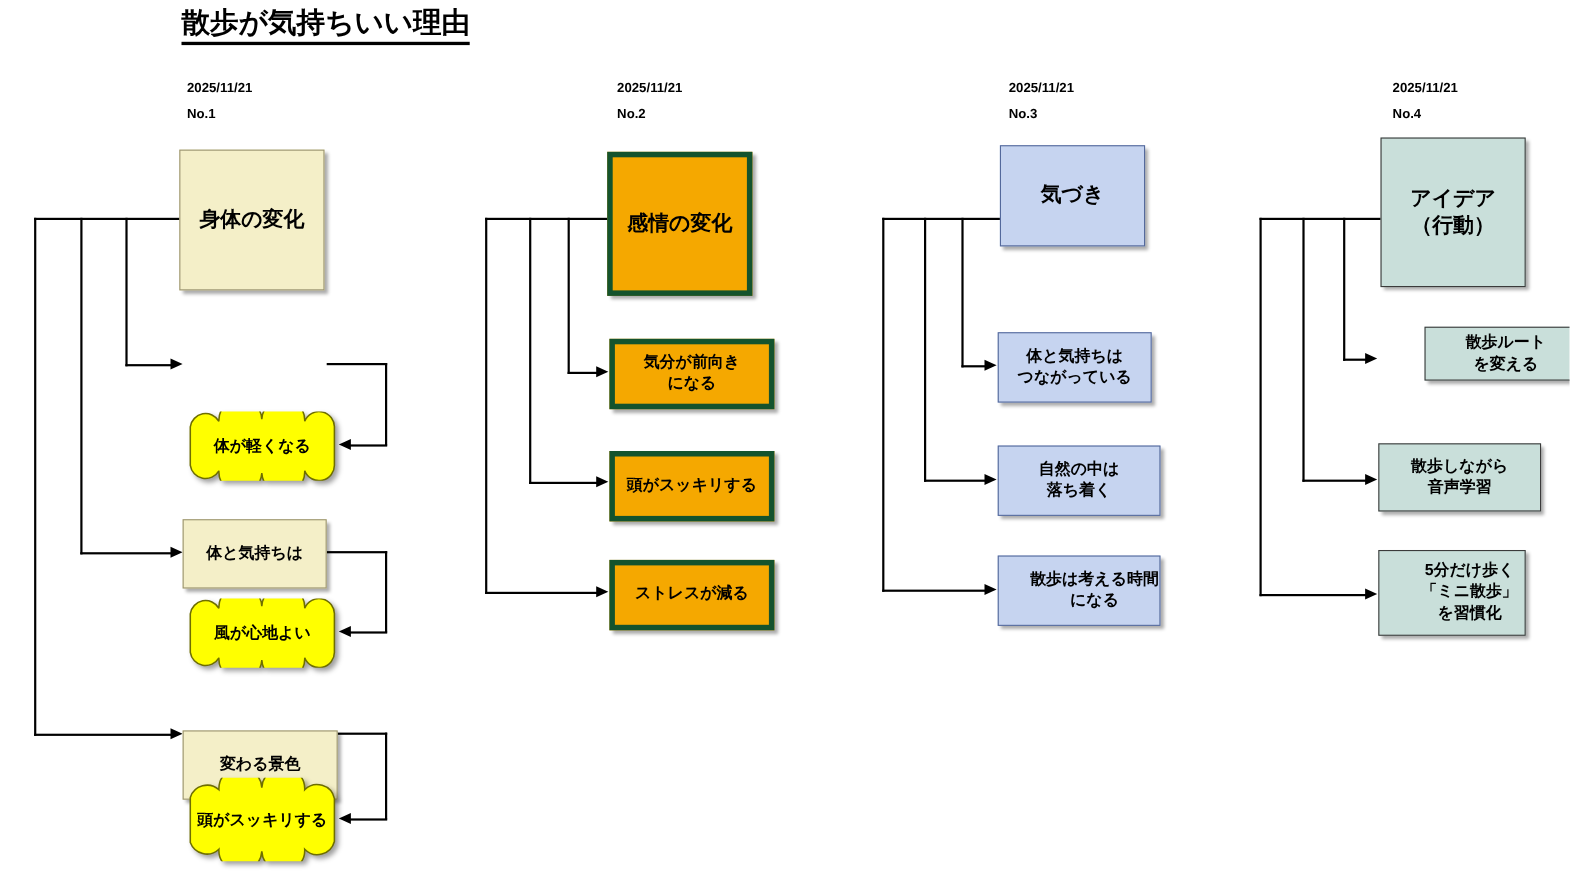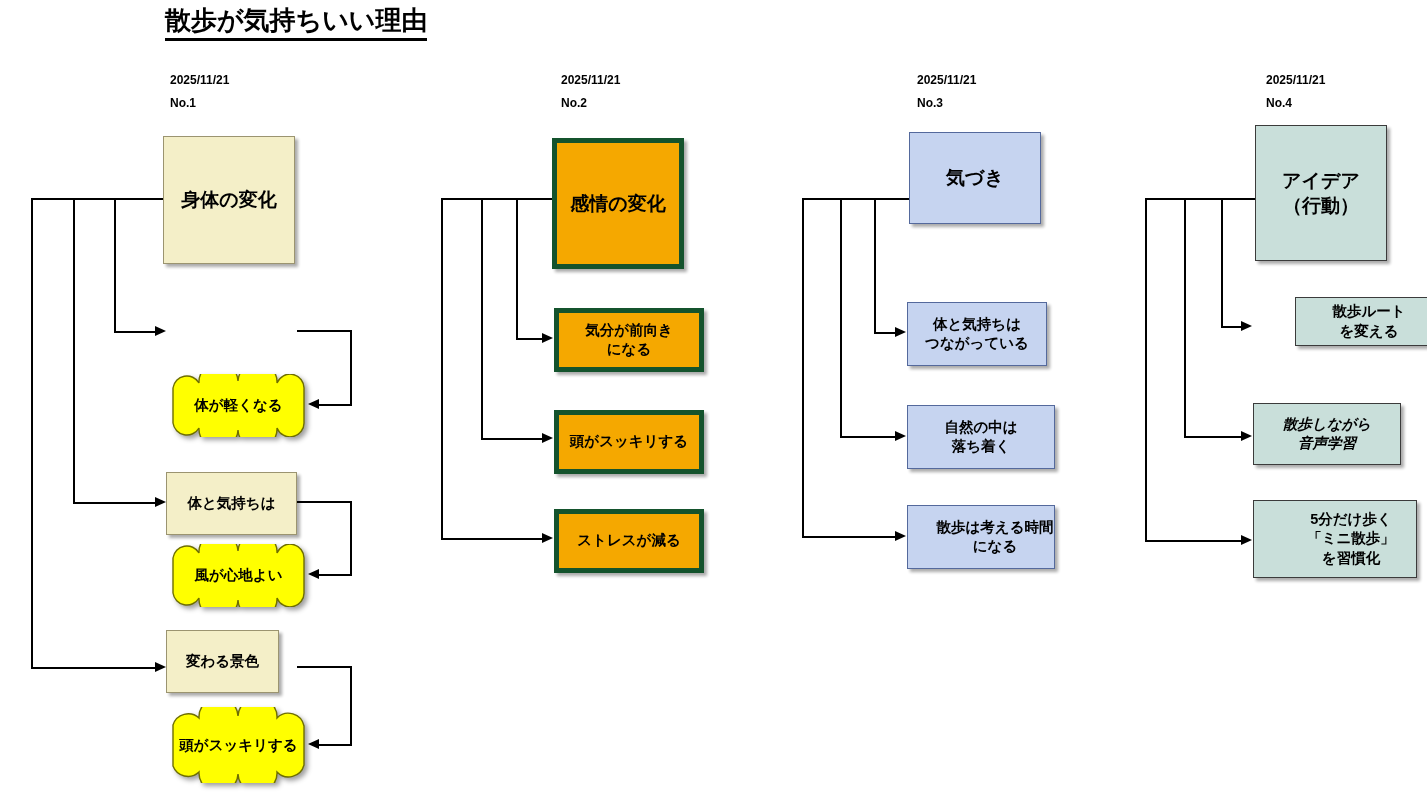--- a/index.html
+++ b/index.html
@@ -177,21 +177,21 @@
                L 143 48
                A 14 14 0 0 1 116 54
                A 16 16 0 0 1 77 56
                A 16 16 0 0 1 38 54
                A 14 14 0 0 1 12 49
                Z" fill="#FFFF00" stroke="#6e6e00" stroke-width="1.4"></path>
     </svg>
     <span class="cloud-label">風が心地よい</span>
   </div>
 
-  <div class="node leaf theme-cream" style="left:166px; top:630px; width:113px; height:63px;">変わる景色</div>
+  <div class="node leaf theme-cream" style="left:166px; top:664px; width:141px; height:63px;">変わる景色</div>
 
   <div class="cloud" style="left:161px; top:707px; width:155px; height:76px;">
     <svg viewBox="0 0 155 76" preserveAspectRatio="none" aria-hidden="true">
       <path d="M 12 18
                A 16 16 0 0 1 38 11
                A 18 18 0 0 1 77 9
                A 18 18 0 0 1 116 11
                A 16 16 0 0 1 143 19
                L 143 58
                A 16 16 0 0 1 116 65
@@ -271,19 +271,19 @@
   <div class="ln h" style="left:1184px; top:436px; width:58px;"></div>
   <div class="arrow right" style="left:1241px; top:431px;"></div>
 
   <div class="ln h" style="left:1145px; top:540px; width:97px;"></div>
   <div class="arrow right" style="left:1241px; top:535px;"></div>
 
   <div class="node root theme-mint" style="left:1255px; top:125px; width:132px; height:136px;">アイデア
 （行動）</div>
   <div class="node leaf theme-mint" style="left:1295px; top:297px; width:148px; height:49px;">散歩ルート
 を変える</div>
-  <div class="node leaf theme-mint" style="left:1253px; top:403px; width:148px; height:62px;font-style:italic;">散歩しながら
+  <div class="node leaf theme-mint" style="left:1253px; top:403px; width:148px; height:62px;">散歩しながら
 音声学習</div>
-  <div class="node leaf theme-mint" style="left:1253px; top:500px; width:164px; height:78px;padding-left:32px;">5分だけ歩く
+  <div class="node leaf theme-mint" style="left:1253px; top:500px; width:134px; height:78px;padding-left:32px;">5分だけ歩く
 「ミニ散歩」
 を習慣化</div>
 
 </div>
 
 </body></html>

